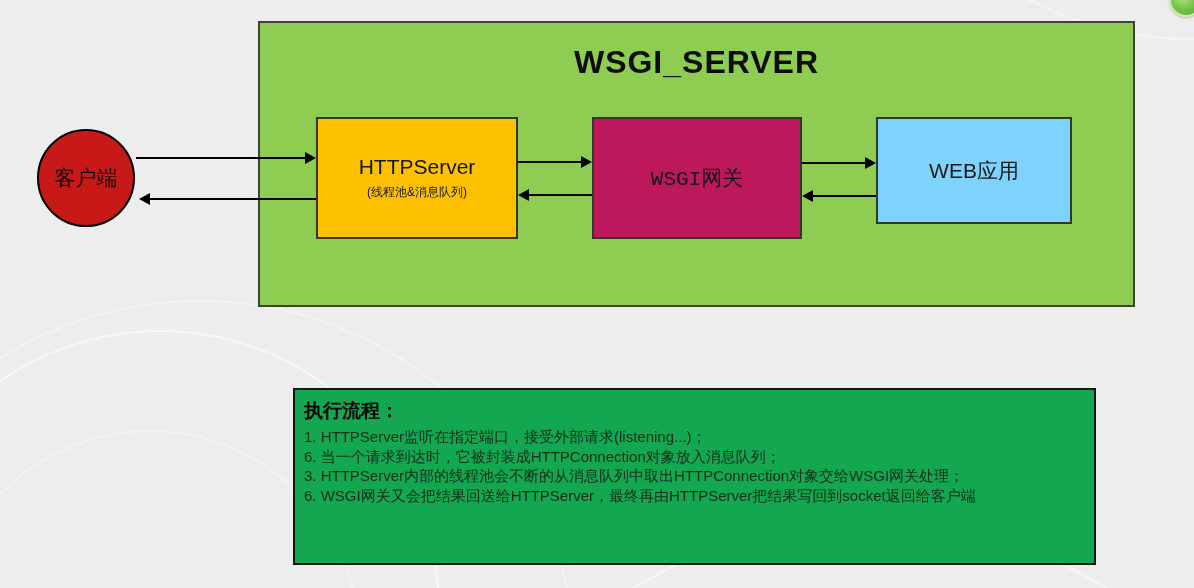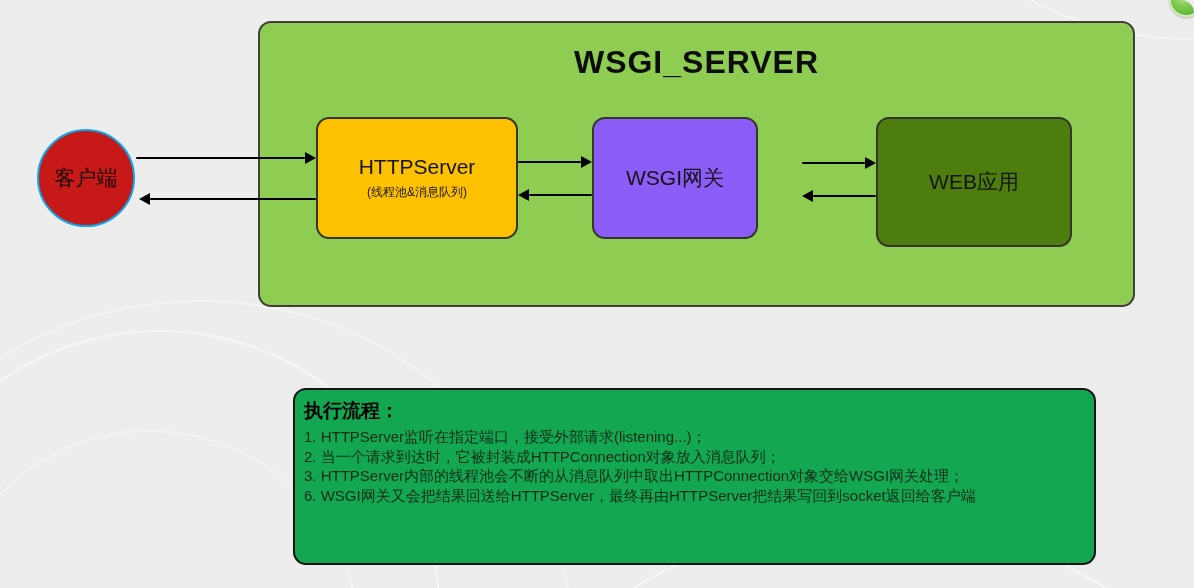--- a/index.html
+++ b/index.html
@@ -1,15 +1,15 @@
 <!DOCTYPE html>
 <html><head>
 <meta charset="utf-8">
 <style>
-  * { margin: 0; padding: 0; box-sizing: border-box; border-radius: 13px; }
+  * { margin: 0; padding: 0; box-sizing: border-box; }
   html, body {
     width: 1194px; height: 588px;
     font-family: "Liberation Sans", "DejaVu Sans", sans-serif;
     background: #ededee;
     overflow: hidden;
     position: relative;
   }
   .stage { position: absolute; inset: 0; width: 1194px; height: 588px; }
 
   
@@ -55,21 +55,21 @@
     letter-spacing: 1px;
   }
 
   
   .client-circle {
     position: absolute;
     left: 37px; top: 129px;
     width: 98px; height: 98px;
     border-radius: 50%;
     background: #c81919;
-    border: 2px solid #0ea5e9;
+    border: 2px solid #000000;
     display: flex;
     align-items: center;
     justify-content: center;
   }
   .client-circle .label {
     font-size: 21px;
     color: #160606;
     font-weight: normal;
   }
 
@@ -80,22 +80,22 @@
     display: flex;
     flex-direction: column;
     align-items: center;
     justify-content: center;
     text-align: center;
     color: #141414;
   }
   .node .label { font-size: 21px; }
   .node .sublabel { font-size: 12px; margin-top: 5px; }
   .node-httpserver { left: 316px; top: 117px; width: 202px; height: 122px; background: #fec101; }
-  .node-gateway    { left: 592px; top: 117px; width: 166px; height: 122px; background: #8b5cf6; }
-  .node-webapp     { left: 876px; top: 117px; width: 196px; height: 130px; background: #4d7c0f; }
+  .node-gateway    { left: 592px; top: 117px; width: 210px; height: 122px; background: #be185d; font-family: Liberation Mono, monospace; }
+  .node-webapp     { left: 876px; top: 117px; width: 196px; height: 107px; background: #7dd3fc; }
 
   
   .arrow { position: absolute; height: 0; border-top: 2px solid #000; z-index: 5; }
   .arrow::after {
     content: "";
     position: absolute;
     top: -7px;
     width: 0; height: 0;
     border-top: 6px solid transparent;
     border-bottom: 6px solid transparent;
@@ -166,18 +166,18 @@
   <div class="arrow arrow-right a1"></div>
   <div class="arrow arrow-left a2"></div>
   <div class="arrow arrow-right a3"></div>
   <div class="arrow arrow-left a4"></div>
   <div class="arrow arrow-right a5"></div>
   <div class="arrow arrow-left a6"></div>
 
   <div class="flow-panel">
     <div class="flow-title">执行流程：</div>
     <div class="flow-step">1. HTTPServer监听在指定端口，接受外部请求(listening...)；</div>
-    <div class="flow-step">2. 当一个请求到达时，它被封装成HTTPConnection对象放入消息队列；</div>
+    <div class="flow-step">6. 当一个请求到达时，它被封装成HTTPConnection对象放入消息队列；</div>
     <div class="flow-step">3. HTTPServer内部的线程池会不断的从消息队列中取出HTTPConnection对象交给WSGI网关处理；</div>
     <div class="flow-step">6. WSGI网关又会把结果回送给HTTPServer，最终再由HTTPServer把结果写回到socket返回给客户端</div>
   </div>
 
 </div>
 
 </body></html>

